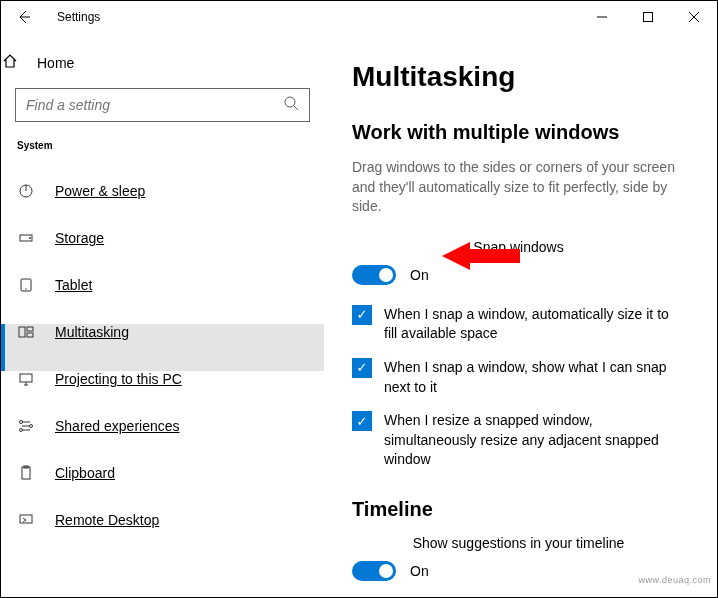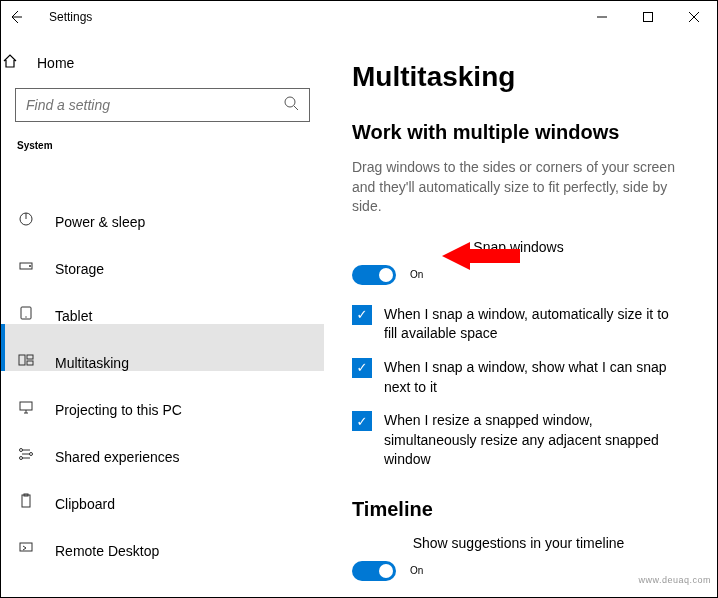--- a/index.html
+++ b/index.html
@@ -9,21 +9,21 @@
     width: 718px;
     height: 598px;
     overflow: hidden;
     border: 1px solid #000;
     position: relative;
   }
   .titlebar {
     height: 32px;
     display: flex;
     align-items: center;
-    padding-left: 0;
+    padding-left: 8px;
   }
   .back-btn {
     width: 30px; height: 30px;
     display: flex; align-items: center; justify-content: center;
     font-size: 16px;
   }
   .app-title {
     font-size: 12px;
     margin-left: 18px;
   }
@@ -62,26 +62,27 @@
     flex: 1; border: none; outline: none;
     font-size: 14px; font-style: italic; color: #777;
     background: transparent;
   }
   .section-label {
     font-size: 10px; font-weight: 600;
     padding: 8px 16px 14px 16px;
   }
   .nav-list { margin-top: 18px; }
   .nav-item {
-    display: flex; align-items: flex-end;
+    display: flex; align-items: flex-start;
     height: 47px;
     padding: 0 16px;
     gap: 20px;
     font-size: 14px;
     cursor: pointer;
+    text-decoration: underline;
   }
   .nav-item.selected {
     background: #e4e4e4;
     position: relative;
   }
   .nav-item.selected::before {
     content: "";
     position: absolute;
     left: 0; top: 0; bottom: 0;
     width: 4px;
@@ -105,21 +106,21 @@
     border-radius: 10px;
     position: relative;
   }
   .toggle::after {
     content: "";
     position: absolute;
     right: 3px; top: 3px;
     width: 14px; height: 14px;
     background: #fff; border-radius: 50%;
   }
-  .toggle-label { font-size: 10px; text-align: right; }
+  .toggle-label { font-size: 14px; text-align: right; }
   .check-row { display: flex; gap: 12px; margin-bottom: 14px; align-items: flex-start; }
   .checkbox {
     width: 20px; height: 20px;
     background: #0078d4;
     flex-shrink: 0;
     display: flex; align-items: center; justify-content: center;
     color: #fff; font-size: 13px;
   }
   .check-text { font-size: 14px; line-height: 1.4; }
   .section2 { margin-top: 28px; }

